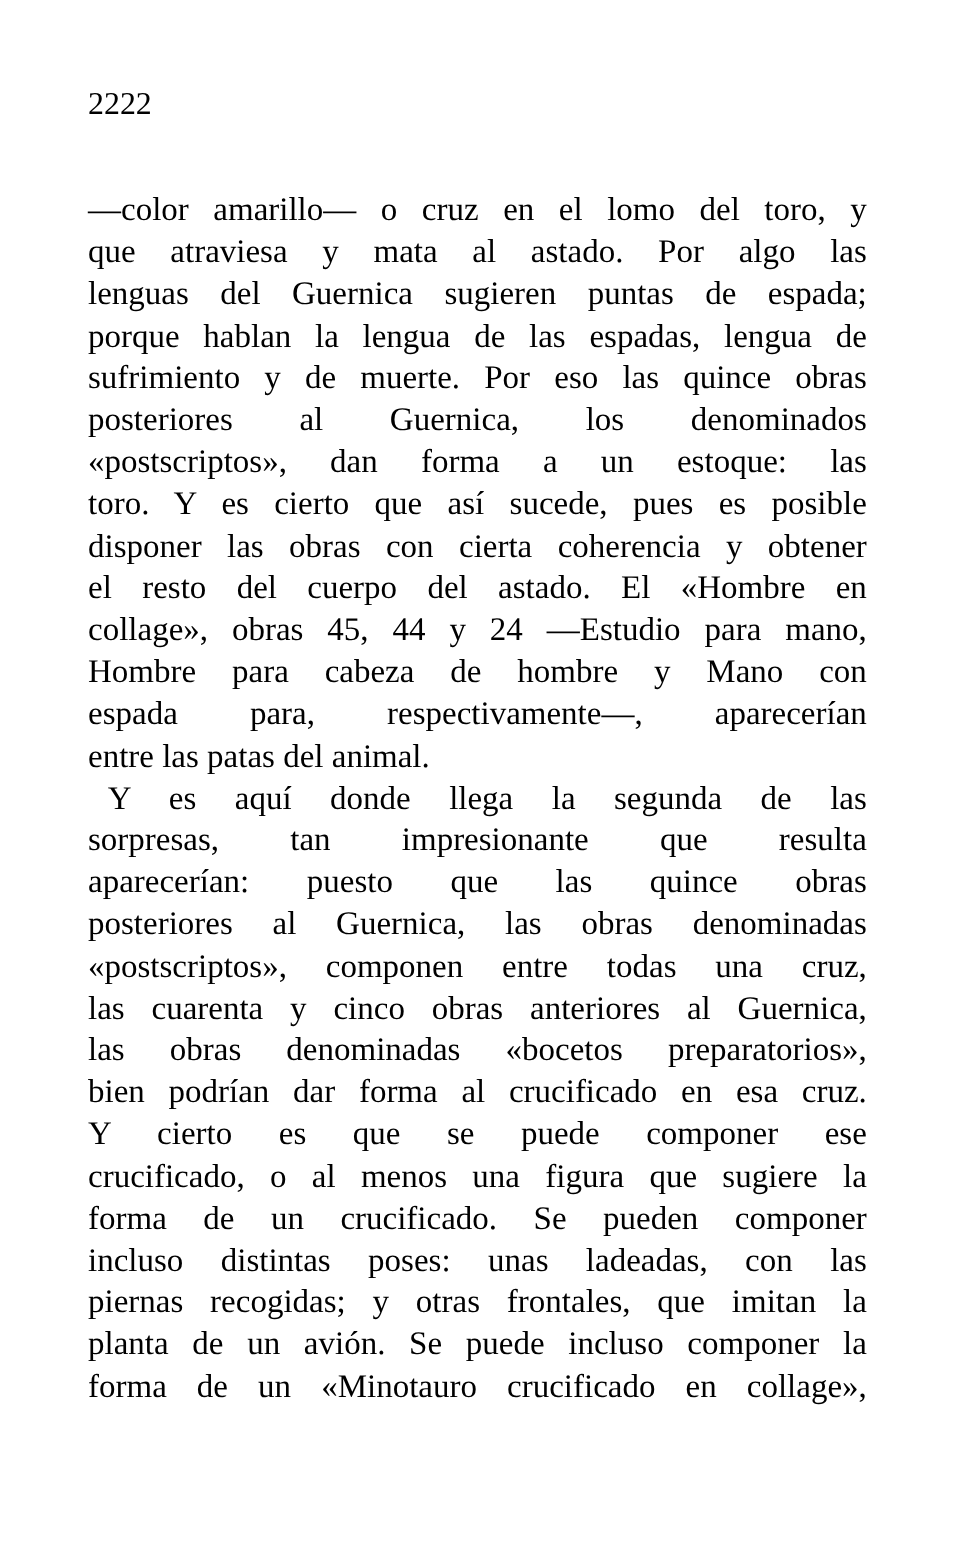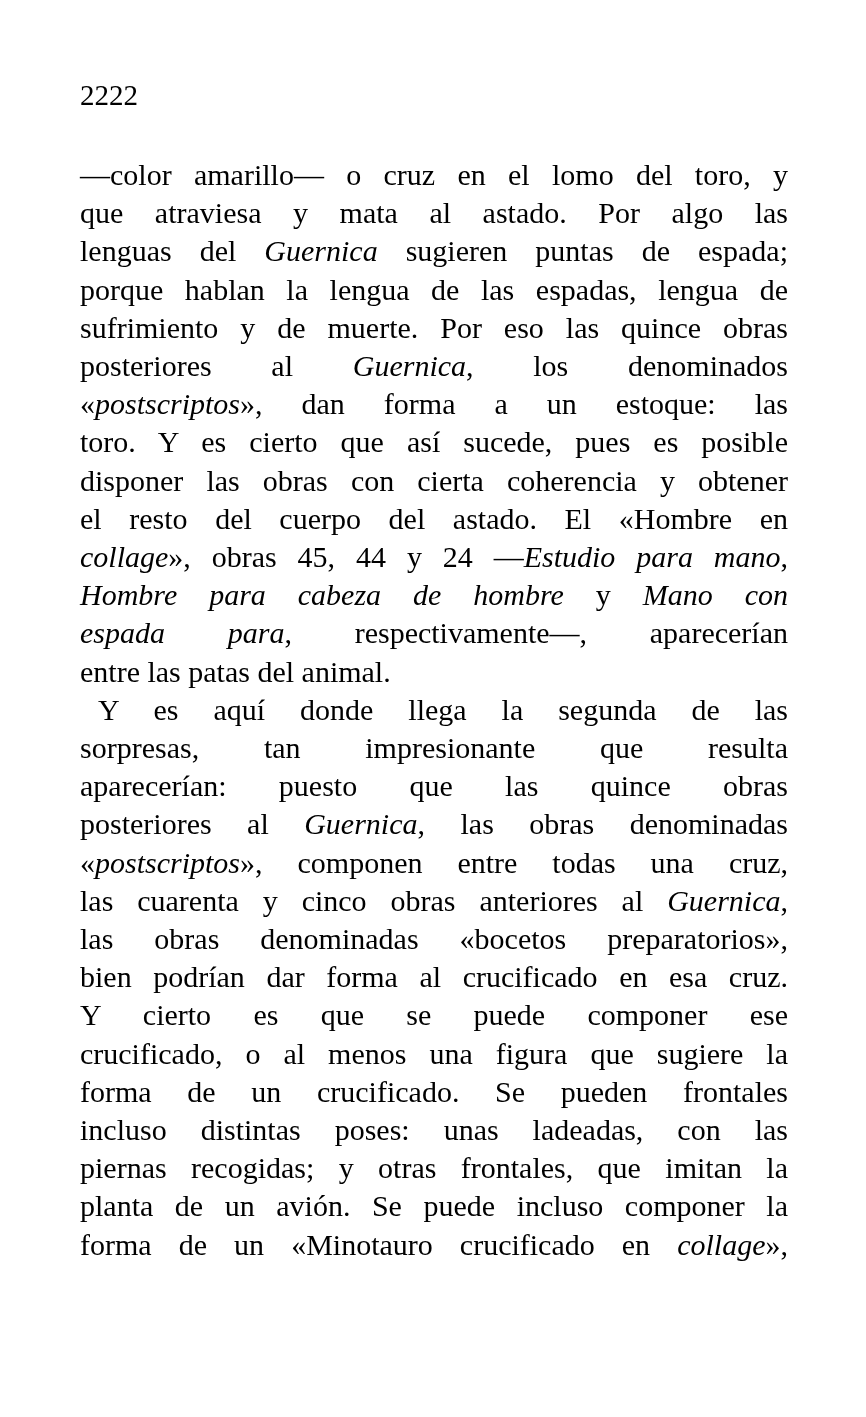--- a/index.html
+++ b/index.html
@@ -18,38 +18,38 @@
   }
   .page-number {
     position: absolute;
     top: 80px;
     left: 80px;
     font-size: 29px;
     line-height: 1.1;
   }
   .text-block {
     position: absolute;
-    top: 156px;
+    top: 172px;
     left: 80px;
     width: 708px;
     font-size: 30px;
     line-height: 38.2px;
   }
   .paragraph { margin: 0; padding: 0; }
   .line {
     text-align: justify;
     text-align-last: justify;
     -moz-text-align-last: justify;
   }
   .line.line-left {
     text-align-last: left;
     -moz-text-align-last: left;
   }
   .line.indent { text-indent: 18px; }
-  .italic { font-style: italic; }
+  .italic { }
 </style>
 </head>
 <body>
 
 <div class="page">
   <div class="page-number">2222</div>
   <div class="text-block">
       <div class="paragraph">
         <div class="line"><span>—color amarillo— o cruz en el lomo del toro, y</span></div>
         <div class="line"><span>que atraviesa y mata al astado. Por algo las</span></div>
@@ -70,20 +70,20 @@
         <div class="line indent"><span>Y es aquí donde llega la segunda de las</span></div>
         <div class="line"><span>sorpresas, tan impresionante que resulta</span></div>
         <div class="line"><span>aparecerían: puesto que las quince obras</span></div>
         <div class="line"><span>posteriores al </span><span class="italic">Guernica</span><span>, las obras denominadas</span></div>
         <div class="line"><span>«</span><span class="italic">postscriptos</span><span>», componen entre todas una cruz,</span></div>
         <div class="line"><span>las cuarenta y cinco obras anteriores al </span><span class="italic">Guernica</span><span>,</span></div>
         <div class="line"><span>las obras denominadas «bocetos preparatorios»,</span></div>
         <div class="line"><span>bien podrían dar forma al crucificado en esa cruz.</span></div>
         <div class="line"><span>Y cierto es que se puede componer ese</span></div>
         <div class="line"><span>crucificado, o al menos una figura que sugiere la</span></div>
-        <div class="line"><span>forma de un crucificado. Se pueden frontales</span></div>
+        <div class="line"><span>forma de un crucificado. Se pueden componer</span></div>
         <div class="line"><span>incluso distintas poses: unas ladeadas, con las</span></div>
         <div class="line"><span>piernas recogidas; y otras frontales, que imitan la</span></div>
         <div class="line"><span>planta de un avión. Se puede incluso componer la</span></div>
         <div class="line"><span>forma de un «Minotauro crucificado en </span><span class="italic">collage</span><span>»,</span></div>
       </div>
     </div>
 </div>
 
 </body></html>

